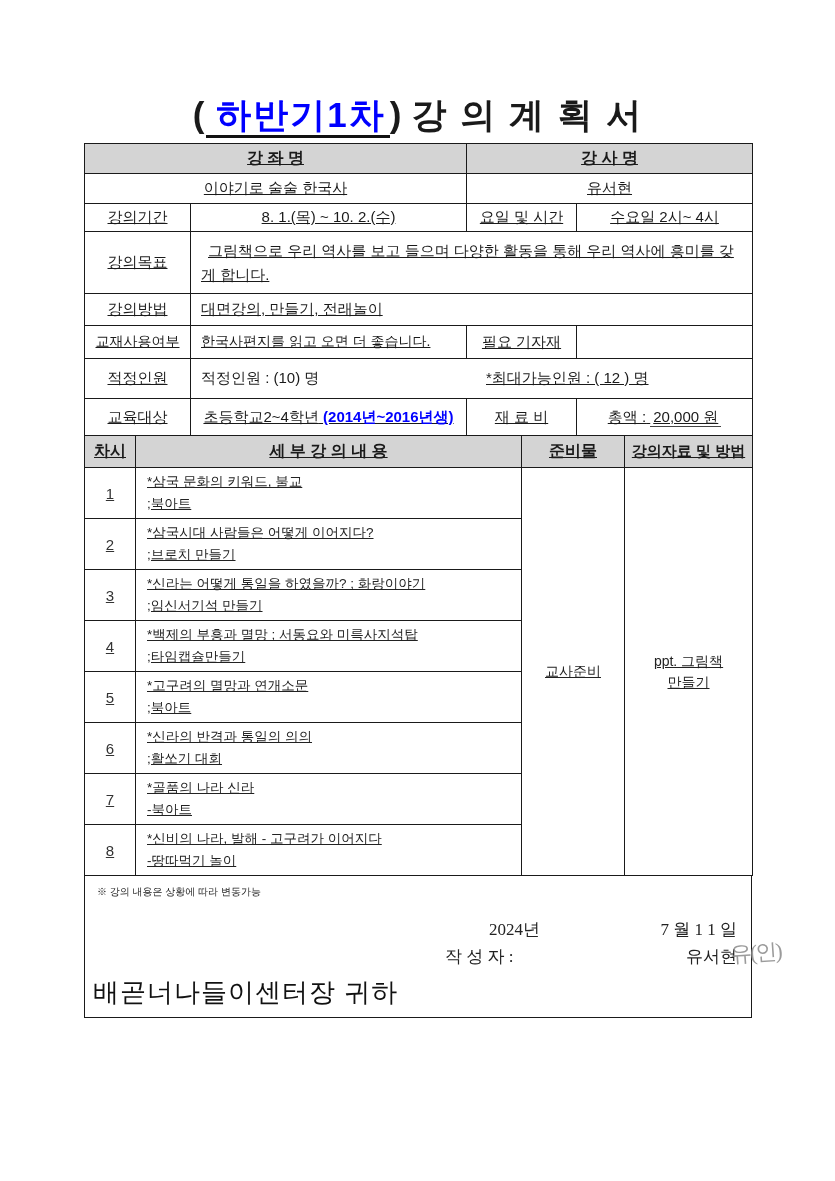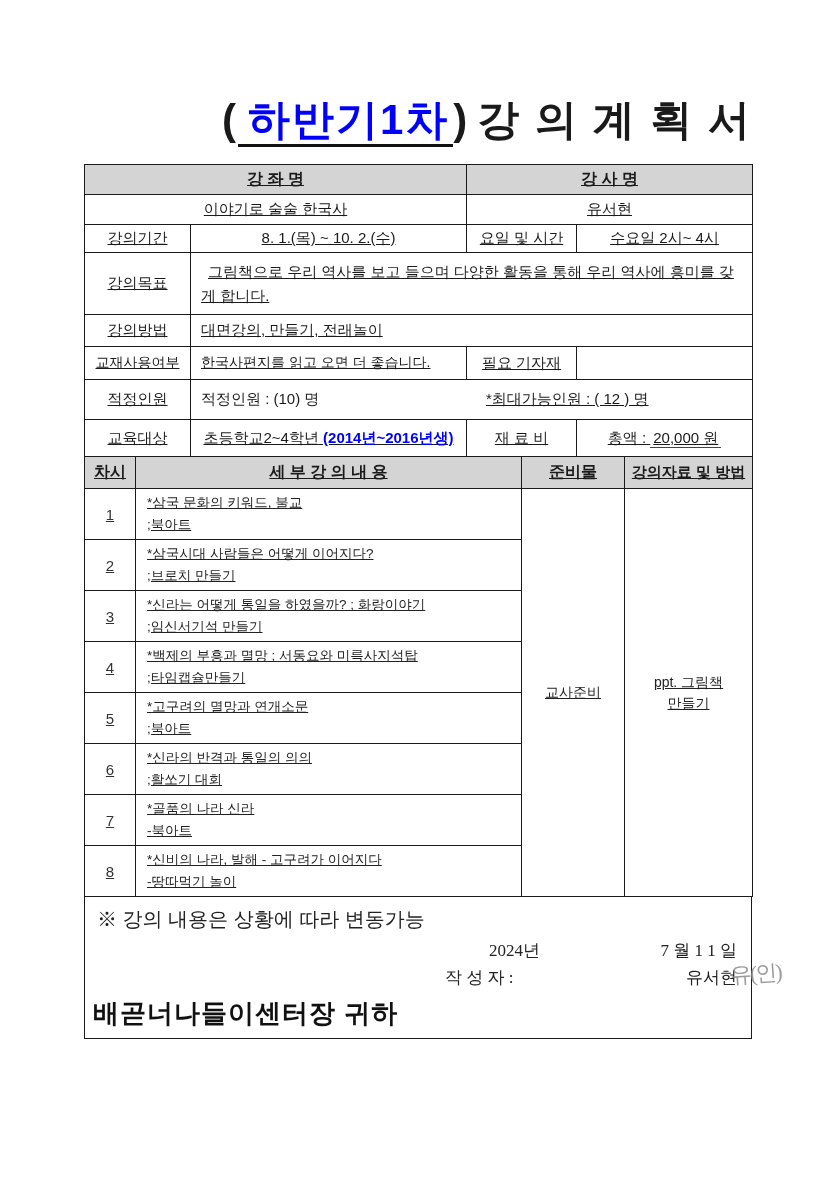--- a/index.html
+++ b/index.html
@@ -4,22 +4,22 @@
 <style>
   html, body { margin:0; padding:0; background:#ffffff; }
   body {
     width:835px; height:1181px; position:relative; overflow:hidden;
     font-family:"Liberation Sans", sans-serif; color:#1a1a1a;
   }
   .doc { position:absolute; left:84px; top:92px; width:668px; }
 
   
   .title {
-    text-align:right; font-size:42px; font-weight:bold;
-    letter-spacing:2px; margin:0 0 16px 0; white-space:nowrap;
+    text-align:center; font-size:35px; font-weight:bold;
+    letter-spacing:2px; margin:0 0 4px 0; white-space:nowrap;
   }
   .title .u-wrap { border-bottom:3px solid #111; padding:0 4px 1px 10px; }
   .title .blue { color:#0000ff; }
   .title .main { margin-left:8px; }
 
   
   table { border-collapse:collapse; width:668px; table-layout:fixed; }
   td {
     border:1px solid #1a1a1a; font-size:15px; padding:2px 6px;
     vertical-align:middle; overflow:hidden;text-decoration:underline;
@@ -40,36 +40,36 @@
   
   .num { text-align:center; font-size:15px; color:#333; }
   .content { font-size:13.5px; line-height:1.6; padding-left:11px; color:#222; }
   .mid { text-align:center; font-size:14px; color:#222; line-height:1.5; }
 
   
   .footer-box {
     border:1px solid #1a1a1a; margin-top:-1px; height:143px;
     position:relative; box-sizing:border-box;
   }
-  .note { font-size:20px; padding:9px 0 0 12px; color:#222; }
+  .note { font-size:10px; padding:9px 0 0 12px; color:#222; }
   .sign-block {
     position:absolute; right:14px; top:40px; width:292px;
     font-family:"Liberation Serif", serif; font-size:17px; color:#222;
   }
   .sign-line { display:flex; justify-content:space-between; line-height:27px; }
   .sign-line.first { padding-left:44px; }
   .writer-name { position:relative; }
   .scribble {
     position:absolute; left:44px; top:-4px; white-space:nowrap;
     color:#8a8a8a; font-size:22px; letter-spacing:-2px;
     transform:rotate(-4deg); opacity:0.85;
   }
   .recipient {
     position:absolute; left:8px; bottom:7px;
-    font-size:26px; font-weight:bold; letter-spacing:1px; color:#111;
+    font-size:26px; font-weight:normal; letter-spacing:1px; color:#111;
   }
 </style>
 </head>
 <body>
 
 <div class="doc">
 
   <h1 class="title"><span>(</span><span class="u-wrap"><span class="blue">하반기1차</span></span><span>)</span><span class="main">강 의 계 획 서</span></h1>
 
   <table class="info">

